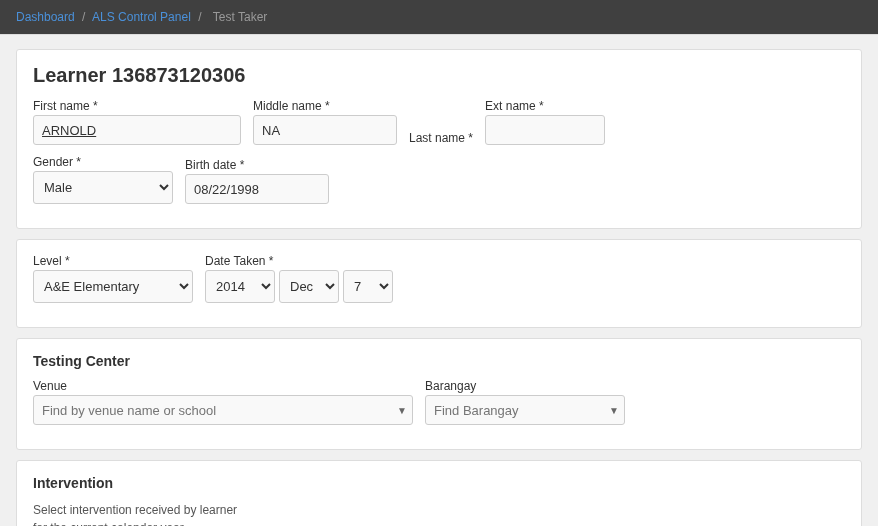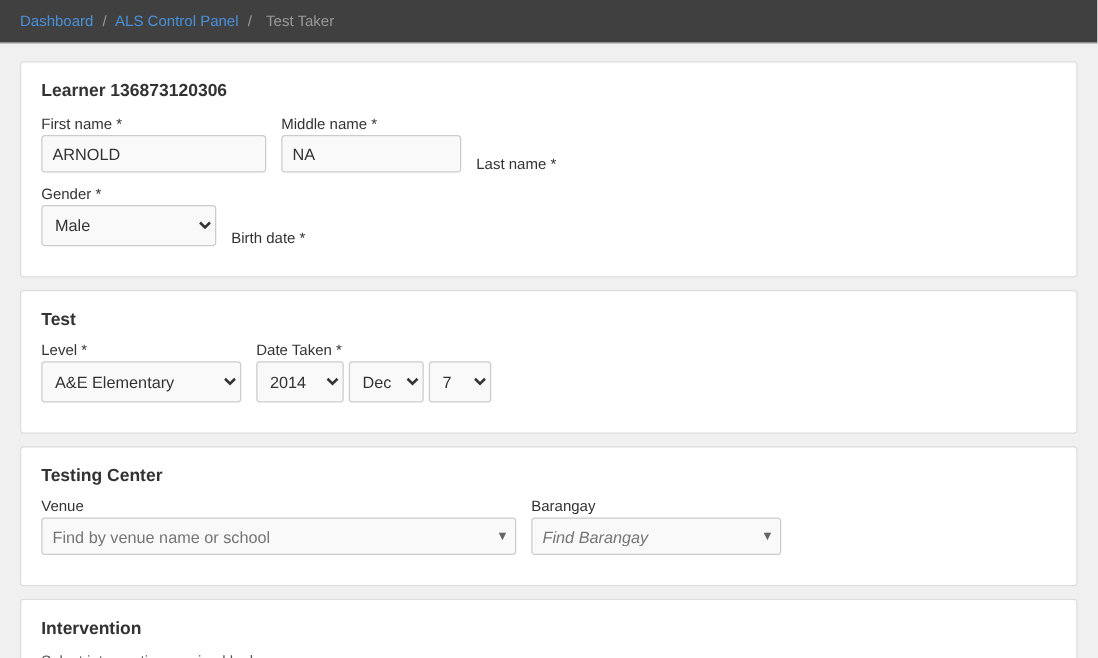--- a/index.html
+++ b/index.html
@@ -32,21 +32,21 @@
       margin-bottom: 10px;
       padding: 14px 16px;
     }
     .section-title {
       font-size: 14px;
       font-weight: bold;
       color: #333;
       margin-bottom: 10px;
     }
     .learner-id {
-      font-size: 14px;
+      font-size: 20px;
       font-weight: bold;
       margin-bottom: 12px;
       color: #333;
     }
     .form-row {
       display: flex;
       flex-wrap: wrap;
       gap: 12px;
       margin-bottom: 10px;
       align-items: flex-end;
@@ -74,21 +74,21 @@
     .form-group select {
       border: 1px solid #ccc;
       border-radius: 3px;
       padding: 5px 6px;
       font-size: 13px;
       background: #f9f9f9;
       color: #333;
       height: 33px;
       appearance: auto;
     }
-    .input-wide { width: 180px; }
+    .input-wide { width: 208px; text-decoration: underline; }
     .input-medium { width: 144px; }
     .input-ext { width: 120px; }
     .select-gender { width: 140px; }
     .select-level { width: 160px; }
     .venue-input {
       width: 380px;
       border: 1px solid #ccc;
       border-radius: 3px;
       padding: 5px 8px;
       font-size: 13px;
@@ -98,21 +98,20 @@
     }
     .barangay-input {
       width: 200px;
       border: 1px solid #ccc;
       border-radius: 3px;
       padding: 5px 8px;
       font-size: 13px;
       background: #f9f9f9;
       color: #999;
       height: 30px;
-      font-style: italic;
     }
     .venue-wrapper, .barangay-wrapper {
       position: relative;
       display: inline-flex;
       align-items: center;
     }
     .dropdown-arrow {
       position: absolute;
       right: 6px;
       pointer-events: none;
@@ -151,37 +150,41 @@
         <label>First name *</label>
         <input type="text" class="input-wide" value="ARNOLD" style="">
       </div>
       <div class="form-group">
         <label>Middle name *</label>
         <input type="text" class="input-medium" value="NA" style="">
       </div>
       <div class="form-group">
         <label>Last name *</label>
       </div>
+      <div class="form-group">
+        <label>Ext name *</label>
+        <input type="text" class="input-ext" value="" style="">
+      </div>
     </div>
     <div class="form-row">
       <div class="form-group">
         <label>Gender *</label>
         <select class="select-gender">
           <option>Male</option>
           <option>Female</option>
         </select>
       </div>
       <div class="form-group">
         <label>Birth date *</label>
-      </div>
-    </div>
-  </div>
-
-  <div class="card">
-    <div class="section-title">Test</div>
+        <input type="text" class="input-medium" value="08/22/1998" style="">
+      </div>
+    </div>
+  </div>
+
+  <div class="card">
     <div class="form-row">
       <div class="form-group">
         <label>Level *</label>
         <select class="select-level">
           <option>A&amp;E Elementary</option>
           <option>A&amp;E Secondary</option>
         </select>
       </div>
       <div class="form-group">
         <label>Date Taken *</label>

